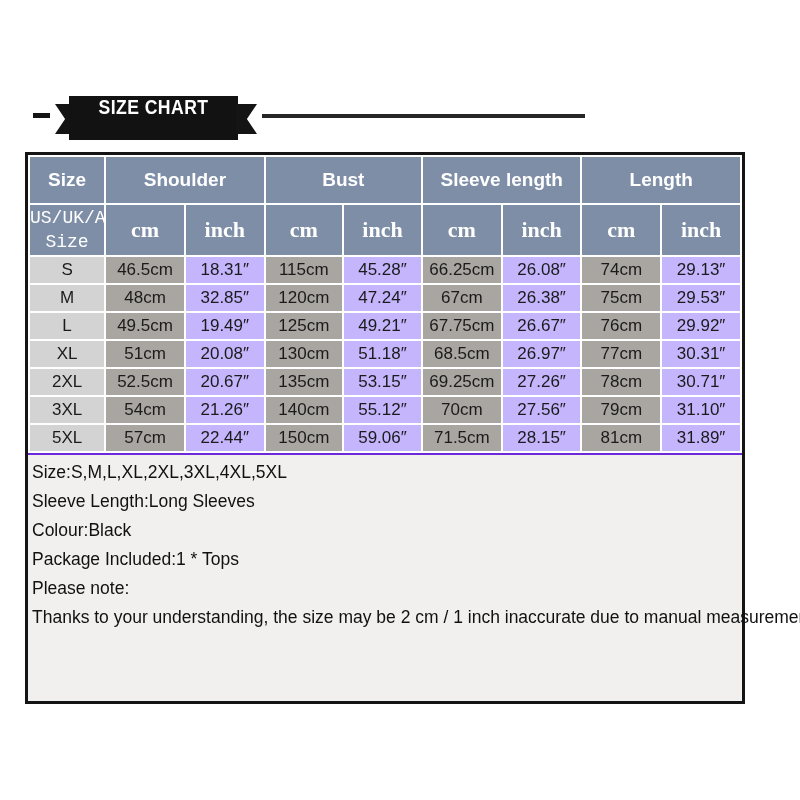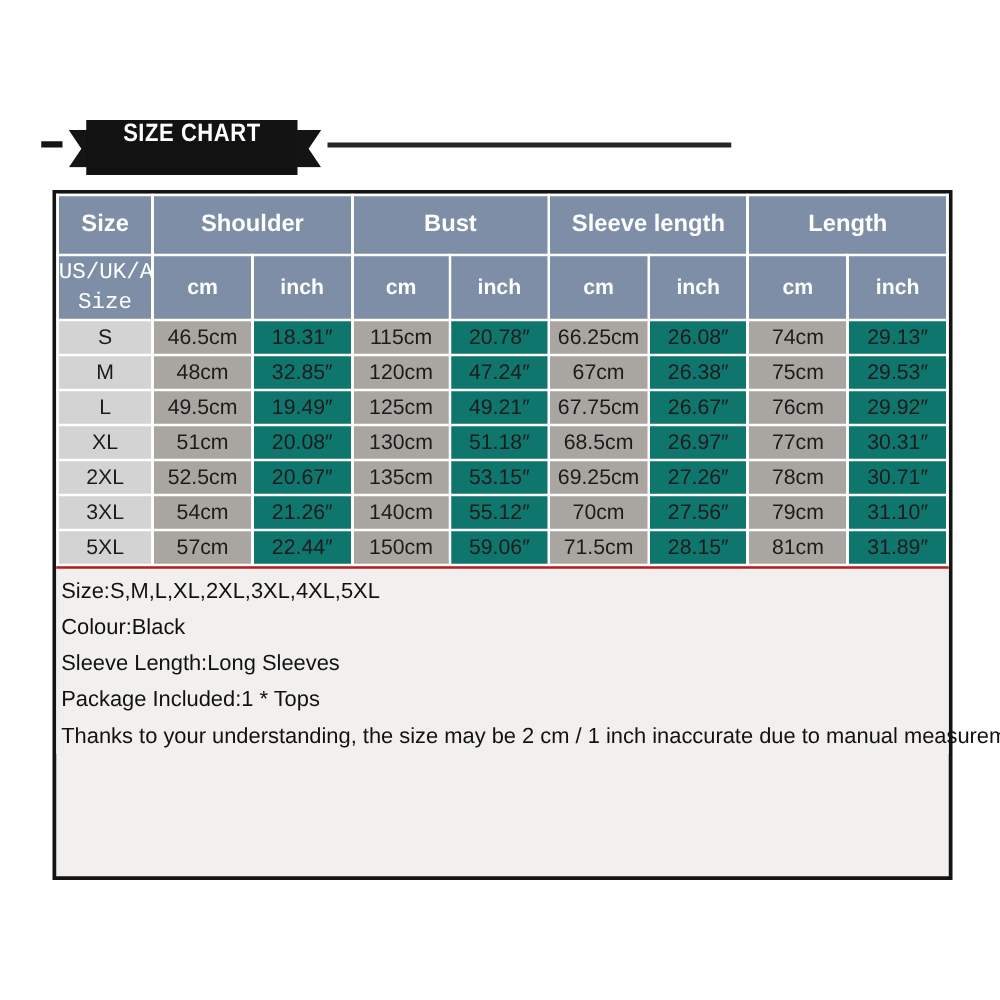--- a/index.html
+++ b/index.html
@@ -20,43 +20,43 @@
     position: absolute; left: 69px; top: 96px; width: 169px; height: 44px;
     background: #121212; color: #ffffff;
     display: flex; align-items: flex-start; justify-content: center;
     font-size: 20px; font-weight: 700; letter-spacing: 0.5px;
   }
   .ribbon-body span { transform: scaleX(0.88); display: inline-block; white-space: nowrap; }
   .banner-line { position: absolute; left: 262px; top: 114px; width: 323px; height: 4px; background: #262626; }
 
   
   .sheet {
-    position: absolute; left: 42px; top: 152px; width: 720px; height: 552px;
+    position: absolute; left: 25px; top: 152px; width: 720px; height: 552px;
     border: 3px solid #141414; box-sizing: border-box;
     background: #f1f0ee;
   }
 
   
   table.size-table { border-collapse: collapse; width: 100%; table-layout: fixed; }
   table.size-table th, table.size-table td {
     border: 2px solid #ffffff; text-align: center; vertical-align: middle;
     padding: 0; overflow: hidden;
   }
   tr.head-main th { background: #7d8ea6; color: #ffffff; font-size: 19px; font-weight: 700; height: 46px; }
   tr.head-sub  th { background: #7d8ea6; color: #ffffff; height: 50px; }
   th.us-size { font-family: "Liberation Mono", monospace; font-size: 18px; font-weight: 400; white-space: pre-line; line-height: 1.35; }
-  th.unit    { font-family: Liberation Sans, sans-serif; font-size: 17px; font-weight: 700; }
+  th.unit    { font-family: Liberation Serif, serif; font-size: 22px; font-weight: 700; }
   tr.data-row td { height: 26px; font-size: 17px; color: #1b1b1b; }
   td.c-size { background: #d3d3d3; }
   td.c-cm   { background: #a9a5a0; margin-top: 21px; }
-  td.c-inch { background: #0f766e; }
+  td.c-inch { background: #c4b5fd; }
 
   
   .info {
-    border-top: 2px solid #b91c1c;
+    border-top: 2px solid #6d28d9;
     background: #f1f0ee;
     padding: 3px 6px 0 4px;
     color: #111111;
   }
   .info-line { font-size: 17.5px; line-height: 29px; white-space: nowrap; }
 </style>
 </head>
 <body>
 
 <div class="banner">
@@ -102,21 +102,21 @@
         <th class="unit">cm</th>
         <th class="unit">inch</th>
       </tr>
     </thead>
     <tbody>
         <tr class="data-row">
           <td class="c-size">S</td>
           <td class="c-cm">46.5cm</td>
           <td class="c-inch">18.31″</td>
           <td class="c-cm">115cm</td>
-          <td class="c-inch">20.78″</td>
+          <td class="c-inch">45.28″</td>
           <td class="c-cm">66.25cm</td>
           <td class="c-inch">26.08″</td>
           <td class="c-cm">74cm</td>
           <td class="c-inch">29.13″</td>
         </tr>
         <tr class="data-row">
           <td class="c-size">M</td>
           <td class="c-cm">48cm</td>
           <td class="c-inch">32.85″</td>
           <td class="c-cm">120cm</td>
@@ -179,18 +179,19 @@
           <td class="c-cm">71.5cm</td>
           <td class="c-inch">28.15″</td>
           <td class="c-cm">81cm</td>
           <td class="c-inch">31.89″</td>
         </tr>
       </tbody>
   </table>
 
   <div class="info">
       <div class="info-line">Size:S,M,L,XL,2XL,3XL,4XL,5XL</div>
+      <div class="info-line">Sleeve Length:Long Sleeves</div>
       <div class="info-line">Colour:Black</div>
-      <div class="info-line">Sleeve Length:Long Sleeves</div>
       <div class="info-line">Package Included:1 * Tops</div>
+      <div class="info-line">Please note:</div>
       <div class="info-line">Thanks to your understanding, the size may be 2 cm / 1 inch inaccurate due to manual measurements.</div>
     </div>
 </div>
 
 </body></html>

